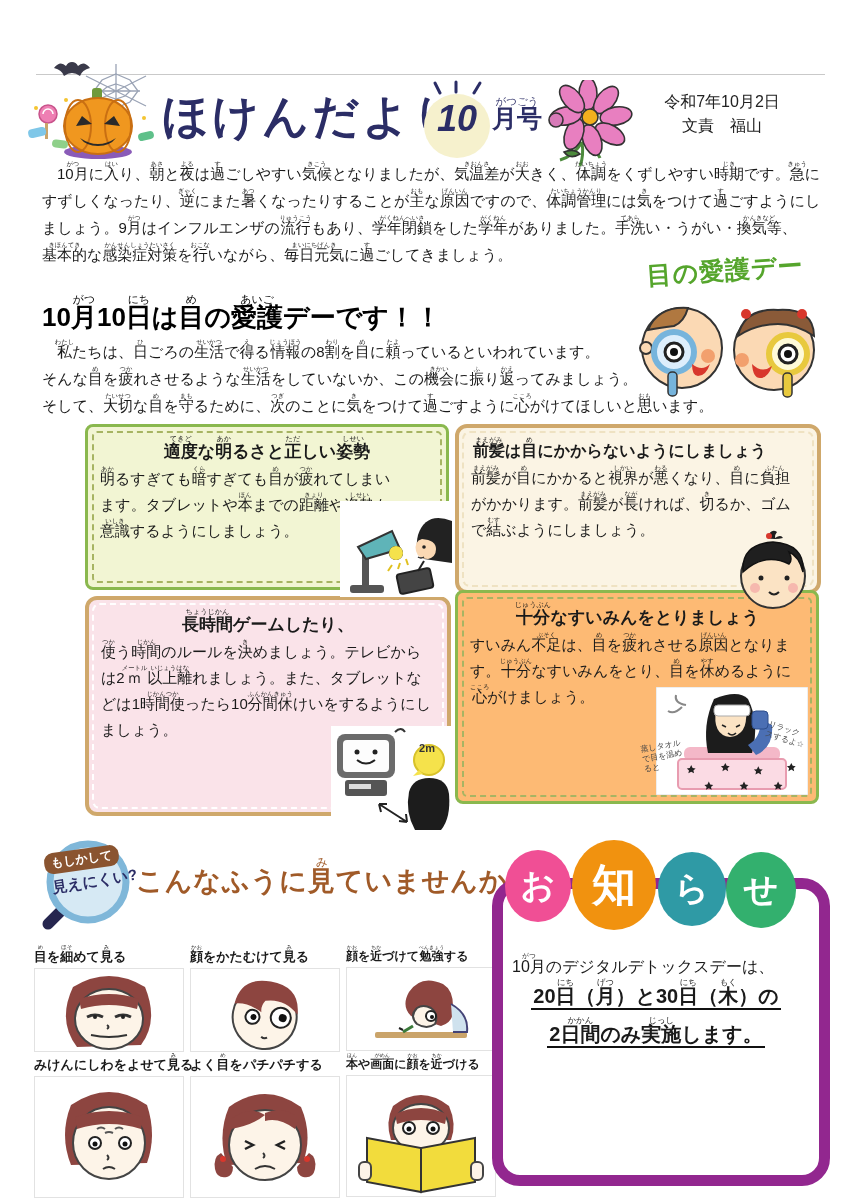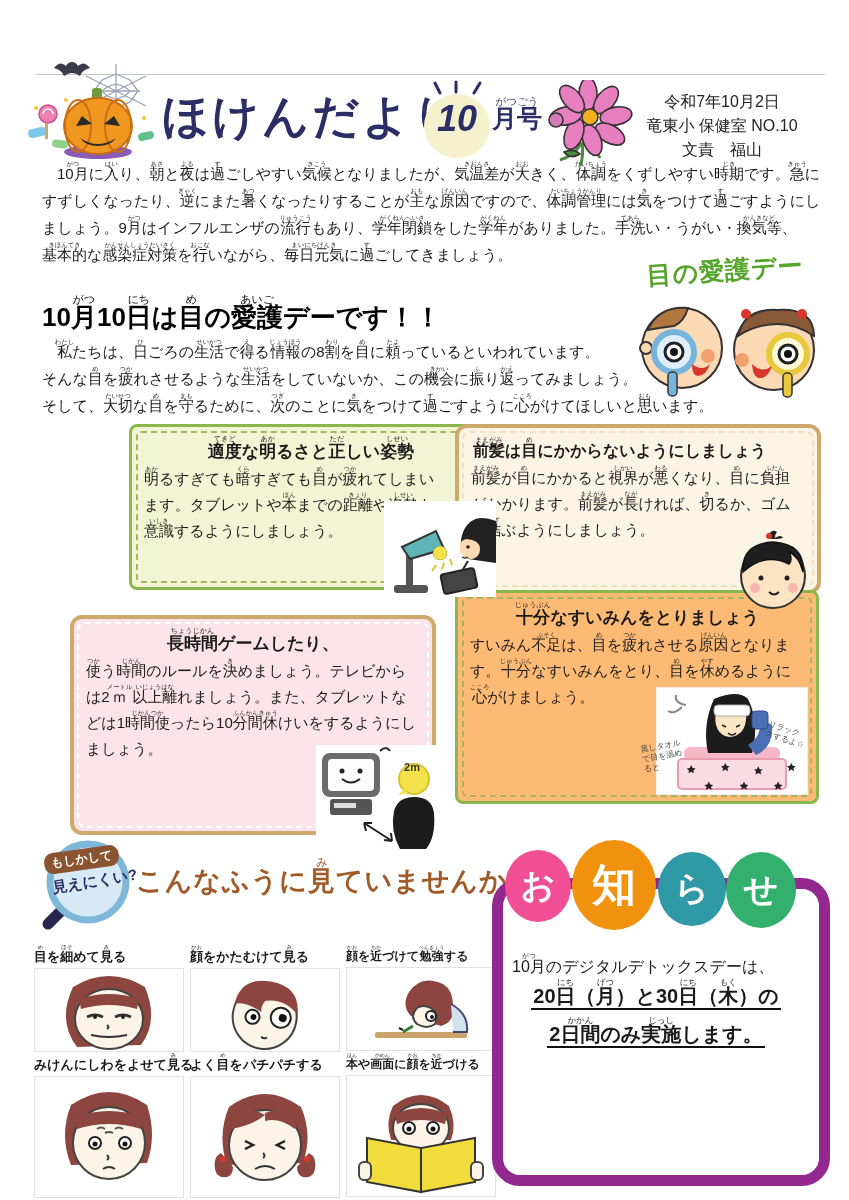--- a/index.html
+++ b/index.html
@@ -122,21 +122,20 @@
         <ellipse cx="24" cy="36" rx="9" ry="16" transform="rotate(260 24 36)"></ellipse>
         <ellipse cx="30" cy="19" rx="9" ry="16" transform="rotate(320 30 19)"></ellipse>
       </g>
       <circle cx="48" cy="37" r="8" fill="#f2b01e"></circle>
       <circle cx="14" cy="40" r="7" fill="#d77ab8"></circle>
     </g>
   </svg>
 
   <div class="hdr-info">
     <div>令和7年10月2日</div>
-    <div>竜東小 保健室 NO.10</div>
     <div>文責　福山</div>
   </div>
 
   <div class="intro">　<ruby>10月<rt>がつ</rt></ruby>に<ruby>入<rt>はい</rt></ruby>り、<ruby>朝<rt>あさ</rt></ruby>と<ruby>夜<rt>よる</rt></ruby>は<ruby>過<rt>す</rt></ruby>ごしやすい<ruby>気候<rt>きこう</rt></ruby>となりましたが、<ruby>気温差<rt>きおんさ</rt></ruby>が<ruby>大<rt>おお</rt></ruby>きく、<ruby>体調<rt>たいちょう</rt></ruby>をくずしやすい<ruby>時期<rt>じき</rt></ruby>です。<ruby>急<rt>きゅう</rt></ruby>にすずしくなったり、<ruby>逆<rt>ぎゃく</rt></ruby>にまた<ruby>暑<rt>あつ</rt></ruby>くなったりすることが<ruby>主<rt>おも</rt></ruby>な<ruby>原因<rt>げんいん</rt></ruby>ですので、<ruby>体調管理<rt>たいちょうかんり</rt></ruby>には<ruby>気<rt>き</rt></ruby>をつけて<ruby>過<rt>す</rt></ruby>ごすようにしましょう。9<ruby>月<rt>がつ</rt></ruby>はインフルエンザの<ruby>流行<rt>りゅうこう</rt></ruby>もあり、<ruby>学年閉鎖<rt>がくねんへいさ</rt></ruby>をした<ruby>学年<rt>がくねん</rt></ruby>がありました。<ruby>手洗<rt>てあら</rt></ruby>い・うがい・<ruby>換気等<rt>かんきなど</rt></ruby>、<ruby>基本的<rt>きほんてき</rt></ruby>な<ruby>感染症対策<rt>かんせんしょうたいさく</rt></ruby>を<ruby>行<rt>おこな</rt></ruby>いながら、<ruby>毎日元気<rt>まいにちげんき</rt></ruby>に<ruby>過<rt>す</rt></ruby>ごしてきましょう。</div>
 
   <div class="eyeday-title">目の愛護デー</div>
   <svg class="eyeday" viewBox="0 0 226 150">
     <g>
       <circle cx="70" cy="96" r="40" fill="#fbd9b4" stroke="#333" stroke-width="2"></circle>
       <path d="M36 78 q10 -24 40 -22 q-4 14 -14 18 q-16 2 -26 4Z" fill="#b07840" stroke="#333" stroke-width="2"></path>
@@ -162,21 +161,21 @@
     </g>
   </svg>
 
   <div class="sec-heading">10<ruby>月<rt>がつ</rt></ruby>10<ruby>日<rt>にち</rt></ruby>は<ruby>目<rt>め</rt></ruby>の<ruby>愛護<rt>あいご</rt></ruby>デーです！！</div>
   <div class="sec-lead">
     <div>　<ruby>私<rt>わたし</rt></ruby>たちは、<ruby>日<rt>ひ</rt></ruby>ごろの<ruby>生活<rt>せいかつ</rt></ruby>で<ruby>得<rt>え</rt></ruby>る<ruby>情報<rt>じょうほう</rt></ruby>の8<ruby>割<rt>わり</rt></ruby>を<ruby>目<rt>め</rt></ruby>に<ruby>頼<rt>たよ</rt></ruby>っているといわれています。</div>
     <div>そんな<ruby>目<rt>め</rt></ruby>を<ruby>疲<rt>つか</rt></ruby>れさせるような<ruby>生活<rt>せいかつ</rt></ruby>をしていないか、この<ruby>機会<rt>きかい</rt></ruby>に<ruby>振<rt>ふ</rt></ruby>り<ruby>返<rt>かえ</rt></ruby>ってみましょう。</div>
     <div>そして、<ruby>大切<rt>たいせつ</rt></ruby>な<ruby>目<rt>め</rt></ruby>を<ruby>守<rt>まも</rt></ruby>るために、<ruby>次<rt>つぎ</rt></ruby>のことに<ruby>気<rt>き</rt></ruby>をつけて<ruby>過<rt>す</rt></ruby>ごすように<ruby>心<rt>こころ</rt></ruby>がけてほしいと<ruby>思<rt>おも</rt></ruby>います。</div>
   </div>
 
-  <div class="tip frame-green" style="left:85px;top:424px;width:358px;height:160px;margin-left:44px;">
+  <div class="tip frame-green" style="left:85px;top:424px;width:358px;height:160px;">
     <div class="tip-title"><ruby>適度<rt>てきど</rt></ruby>な<ruby>明<rt>あか</rt></ruby>るさと<ruby>正<rt>ただ</rt></ruby>しい<ruby>姿勢<rt>しせい</rt></ruby></div>
     <div class="tip-body" style="width:300px;"><ruby>明<rt>あか</rt></ruby>るすぎても<ruby>暗<rt>くら</rt></ruby>すぎても<ruby>目<rt>め</rt></ruby>が<ruby>疲<rt>つか</rt></ruby>れてしまいます。タブレットや<ruby>本<rt>ほん</rt></ruby>までの<ruby>距離<rt>きょり</rt></ruby>や<ruby>姿勢<rt>しせい</rt></ruby>も<ruby>意識<rt>いしき</rt></ruby>するようにしましょう。</div>
     <svg class="tip-illu" style="right:-6px;bottom:-10px;" width="112" height="96" viewBox="0 0 112 96">
       <rect x="0" y="0" width="112" height="96" fill="#fff"></rect>
       <g>
         <rect x="10" y="84" width="34" height="8" rx="3" fill="#555"></rect>
         <rect x="22" y="46" width="7" height="40" fill="#555"></rect>
         <path d="M18 46 L52 30 L60 48 L26 58 Z" fill="#5fb4b8" stroke="#333" stroke-width="2"></path>
         <circle cx="56" cy="52" r="7" fill="#f5dискипe24b"></circle>
         <circle cx="56" cy="52" r="7" fill="#f5e24b"></circle>
@@ -202,21 +201,21 @@
       <path d="M34 12 q4 -10 10 -6 q-2 2 -2 6 q6 -4 8 0 q-8 2 -16 0Z" fill="#1f1f1f"></path>
       <circle cx="36" cy="10" r="3" fill="#d8372c"></circle>
       <circle cx="28" cy="52" r="2.5" fill="#222"></circle>
         <circle cx="54" cy="52" r="2.5" fill="#222"></circle>
       <circle cx="22" cy="62" r="5" fill="#f6b8ae"></circle>
         <circle cx="60" cy="62" r="5" fill="#f6b8ae"></circle>
       <path d="M36 66 q5 5 10 0" stroke="#222" stroke-width="2" fill="none"></path>
     </svg>
   </div>
 
-  <div class="tip frame-tan pink" style="left:70px;top:596px;width:358px;height:212px;margin-top:19px;">
+  <div class="tip frame-tan pink" style="left:85px;top:596px;width:358px;height:212px;">
     <div class="tip-title"><ruby>長時間<rt>ちょうじかん</rt></ruby>ゲームしたり、</div>
     <div class="tip-body"><ruby>使<rt>つか</rt></ruby>う<ruby>時間<rt>じかん</rt></ruby>のルールを<ruby>決<rt>き</rt></ruby>めましょう。テレビからは2<ruby>ｍ<rt>メートル</rt></ruby><ruby>以上離<rt>いじょうはな</rt></ruby>れましょう。また、タブレットなどは1<ruby>時間使<rt>じかんつか</rt></ruby>ったら10<ruby>分間休<rt>ふんかんきゅう</rt></ruby>けいをするようにしましょう。</div>
     <svg class="tip-illu" style="right:-8px;bottom:-18px;" width="124" height="104" viewBox="0 0 124 104">
       <rect x="0" y="0" width="124" height="104" fill="#fff"></rect>
       <g>
         <rect x="6" y="8" width="58" height="44" rx="8" fill="#6b6b6b"></rect>
         <rect x="12" y="14" width="46" height="32" rx="4" fill="#fdfdfd"></rect>
         <circle cx="26" cy="26" r="2.5" fill="#222"></circle>
           <circle cx="44" cy="26" r="2.5" fill="#222"></circle>
         <path d="M26 34 q9 7 18 0" stroke="#222" stroke-width="2" fill="none"></path>

